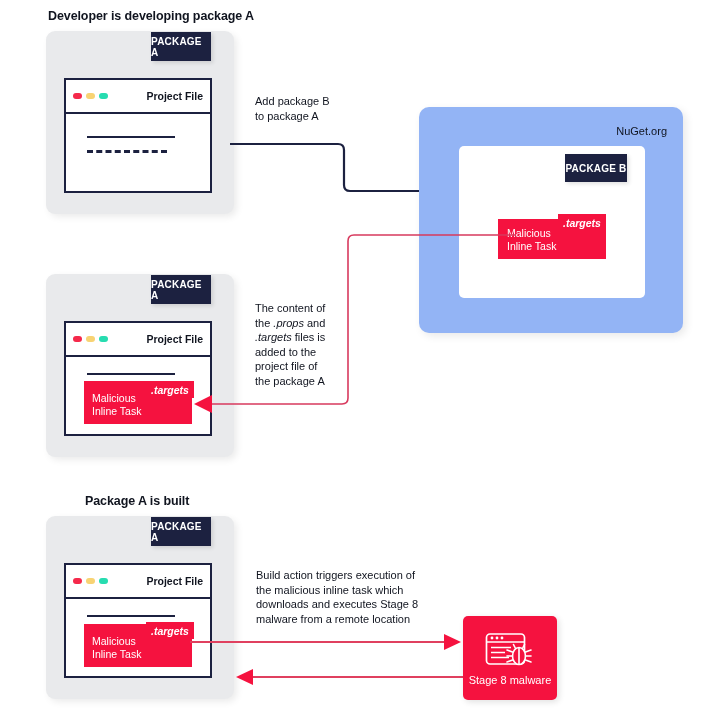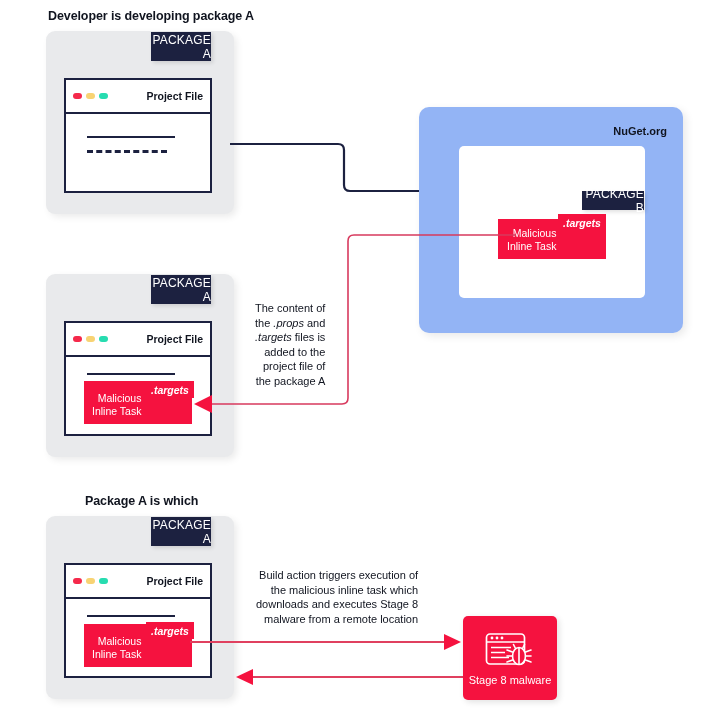--- a/index.html
+++ b/index.html
@@ -10,21 +10,20 @@
   body {
     font-family: "Liberation Sans", sans-serif;
     -webkit-font-smoothing: antialiased;
   }
   #canvas {
     position: relative;
     width: 728px;
     height: 720px;
     background: #ffffff;
     overflow: hidden;
-    text-align: right;
   }
 
   
   .abs { position: absolute; }
 
   
   .step-title {
     font-size: 12.5px;
     font-weight: bold;
     color: #10141f;
@@ -36,22 +35,22 @@
   .pkg-card {
     background: #e9eaec;
     border-radius: 9px;
     box-shadow: 3px 3px 7px rgba(0,0,0,0.08);
   }
 
   
   .pkg-badge {
     background: #1c2140;
     color: #ffffff;
-    font-size: 12px;
-    font-weight: normal;
+    font-size: 10px;
+    font-weight: bold;
     letter-spacing: 0.2px;
     display: flex;
     align-items: center;
     justify-content: center;
     box-shadow: 2px 2px 4px rgba(0,0,0,0.12);
   }
 
   
   .win {
     background: #ffffff;
@@ -118,21 +117,21 @@
   
   .nuget-panel {
     background: #93b4f5;
     border-radius: 10px;
     box-shadow: 3px 3px 8px rgba(0,0,0,0.09);
   }
   .nuget-label {
     position: absolute;
     color: #10141f;
     font-size: 11px;
-    font-weight: bold;
+    font-weight: normal;
   }
   .nuget-inner {
     position: absolute;
     background: #ffffff;
     border-radius: 5px;
   }
 
   
   .note {
     font-size: 11px;
@@ -184,29 +183,33 @@
       <div class="line-solid" style="left:21px; top:22px; width:88px;"></div>
       <div class="line-dashed" style="left:21px; top:36px; width:80px;"></div>
     </div>
   </div>
 
   <svg class="abs" style="left:230px; top:135px;" width="220" height="70">
     <path d="M 0 9 L 108 9 Q 114 9 114 15 L 114 50 Q 114 56 120 56 L 200 56" fill="none" stroke="#1c2140" stroke-width="2.2"></path>
     <polygon points="199,48 216,56 199,64" fill="#1c2140"></polygon>
   </svg>
 
+  <div class="abs note" style="left:255px; top:94px;">
+    <span>Add package B</span><br>
+    <span>to package A</span>
+  </div>
 
   <div class="abs nuget-panel" style="left:419px; top:107px; width:264px; height:226px;">
     <div class="nuget-label" style="right:16px; top:18px;">NuGet.org</div>
     <div class="nuget-inner" style="left:44px; top:145px; width:0; height:0;"></div>
   </div>
 
   <div class="abs" style="left:459px; top:146px; width:186px; height:152px; background:#ffffff; border-radius:5px;"></div>
 
-  <div class="abs pkg-badge" style="left:582px; top:154px; width:62px; height:19px;margin-top:37px;">PACKAGE B</div>
+  <div class="abs pkg-badge" style="left:565px; top:154px; width:62px; height:28px;">PACKAGE B</div>
 
   <div class="abs mal-box" style="left:498px; top:219px; width:108px; height:40px;">
     <div class="mal-label" style="left:9px; top:8px;">
       <span>Malicious</span><br>
       <span>Inline Task</span>
     </div>
   </div>
   <div class="abs targets-tab" style="left:558px; top:214px; width:48px; height:17px;">.targets</div>
 
 
@@ -244,21 +247,21 @@
 
   <div class="abs note" style="left:255px; top:301px;">
     <span>The content of</span><br>
     <span>the </span><i>.props</i><span> and</span><br>
     <i>.targets</i><span> files is</span><br>
     <span>added to the</span><br>
     <span>project file of</span><br>
     <span>the package A</span>
   </div>
 
-  <div class="abs step-title" style="left:85px; top:494px;">Package A is which</div>
+  <div class="abs step-title" style="left:85px; top:494px;">Package A is built</div>
 
   <div class="abs pkg-card" style="left:46px; top:516px; width:188px; height:183px;"></div>
 
   <div class="abs pkg-badge" style="left:151px; top:517px; width:60px; height:29px;">PACKAGE A</div>
 
   <div class="abs win" style="left:64px; top:563px; width:148px; height:115px;">
     <div class="win-bar">
       <div class="win-dots">
         <span class="dot red"></span>
         <span class="dot yellow"></span>

